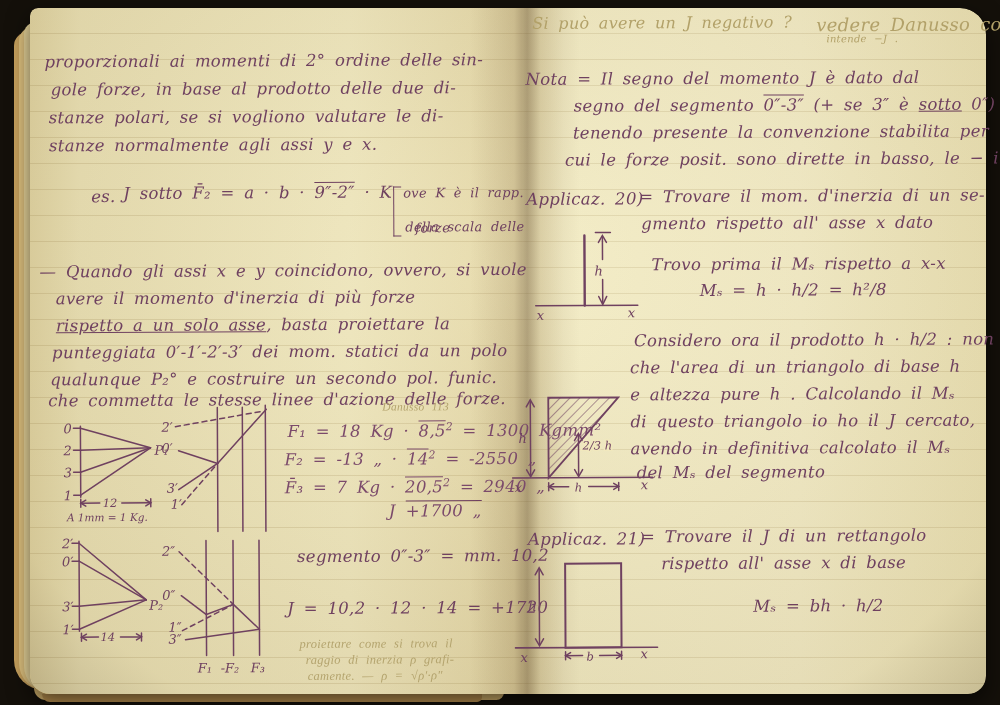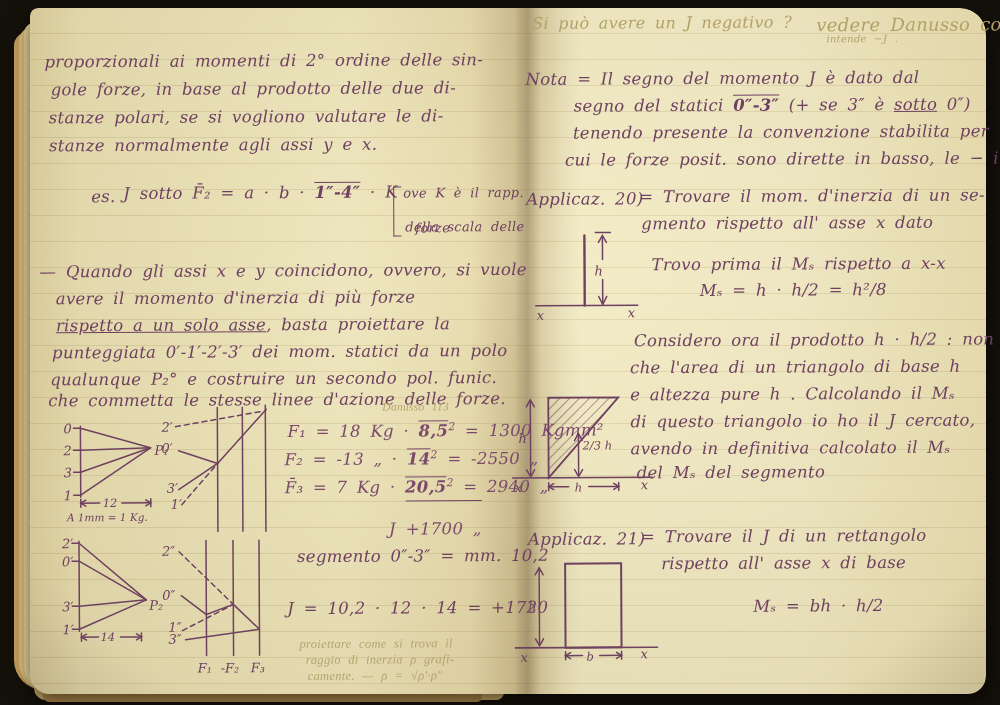--- a/index.html
+++ b/index.html
@@ -53,24 +53,24 @@
     position:absolute; white-space:nowrap; line-height:1;
     font-style:italic; font-size:16.5px;
     letter-spacing:.3px; word-spacing:4px;
     color:#6f4160;
   }
   .ink  { color:#6f4160; }
   .ink2 { color:#7b4a6b; }
   .sm   { font-size:13px; }
   .pencil { color:#b2a169; font-size:15px; }
   .pencil-sm { color:#b4a46e; font-size:12.5px;font-family:Liberation Serif, serif; }
-  .ov { text-decoration:overline;font-weight:bold; }
+  .ov { text-decoration:overline; }
   .u  { text-decoration:underline; }
   sup.sp { font-size:11px; vertical-align:6px; }
-  .sum { display:inline-block; border-top:1.5px solid #6f4160; padding-top:20px; margin-left:10px; }
+  .sum { display:inline-block; border-top:1.5px solid #6f4160; padding-top:2px; margin-left:10px; }
   .brk { position:absolute; width:7px; height:48px; border-left:1.6px solid #6f4160; border-top:1.6px solid #6f4160; border-bottom:1.6px solid #6f4160; }
   svg.diag { position:absolute; overflow:visible; }
   svg text { font-family:"DejaVu Serif",serif; font-style:italic; font-size:13px; fill:#6f4160; }
   svg text.tiny { font-size:10.5px; }
   svg text.mid { font-size:11.5px; }
   svg text.halo { paint-order:stroke; stroke:#f1e8bd; stroke-width:3px; }
 </style>
 </head>
 <body>
 
@@ -88,21 +88,21 @@
 </div>
 
 <div class="content">
 
   <div class="t ink" style="left:46px;top:52px">proporzionali ai momenti di 2° ordine delle sin-</div>
   <div class="t ink" style="left:52px;top:80px">gole forze, in base al prodotto delle due di-</div>
   <div class="t ink" style="left:50px;top:108px">stanze polari, se si vogliono valutare le di-</div>
   <div class="t ink" style="left:50px;top:136px">stanze normalmente agli assi y e x.</div>
 
   <div class="t ink" style="left:92px;top:187px">es.</div>
-  <div class="t ink" style="left:124px;top:184px"><span>J sotto F̄₂  =  a · b · </span><span class="ov">1″-4″</span><span> · K</span></div>
+  <div class="t ink" style="left:124px;top:184px"><span>J sotto F̄₂  =  a · b · </span><span class="ov">9″-2″</span><span> · K</span></div>
   <div class="brk" style="left:394px;top:186px"></div>
   <div class="t ink sm" style="left:404px;top:186px">ove K è il rapp.</div>
   <div class="t ink sm" style="left:406px;top:220px">della scala delle</div>
   <div class="t ink sm" style="left:416px;top:221px">forze</div>
 
   <div class="t ink" style="left:40px;top:262px">— Quando gli assi x e y coincidono, ovvero, si vuole</div>
   <div class="t ink" style="left:56px;top:289px">avere il momento d'inerzia di più forze</div>
   <div class="t ink" style="left:56px;top:316px"><span class="u">rispetto a un solo asse</span><span>, basta proiettare la</span></div>
   <div class="t ink" style="left:52px;top:343px">punteggiata 0′-1′-2′-3′ dei mom. statici da un polo</div>
   <div class="t ink" style="left:50px;top:370px">qualunque P₂° e costruire un secondo pol. funic.</div>
@@ -202,21 +202,21 @@
     <text x="158" y="269">F₁</text>
     <text x="181" y="269">-F₂</text>
     <text x="211" y="269">F₃</text>
   </svg>
 
   <div class="t pencil" style="left:534px;top:16px;font-size:16px">Si può avere un J negativo ?</div>
   <div class="t pencil" style="left:818px;top:18px;font-size:18px">vedere Danusso come</div>
   <div class="t pencil" style="left:828px;top:36px;font-size:10px">intende  −J .</div>
 
   <div class="t ink" style="left:527px;top:72px">Nota = Il segno del momento J è dato dal</div>
-  <div class="t ink" style="left:575px;top:99px"><span>segno del statici </span><span class="ov">0″-3″</span><span> (+ se 3″ è </span><span class="u">sotto</span><span> 0″)</span></div>
+  <div class="t ink" style="left:575px;top:99px"><span>segno del segmento </span><span class="ov">0″-3″</span><span> (+ se 3″ è </span><span class="u">sotto</span><span> 0″)</span></div>
   <div class="t ink" style="left:574px;top:126px">tenendo presente la convenzione stabilita per</div>
   <div class="t ink" style="left:566px;top:153px">cui le forze posit. sono dirette in basso, le − in alto.</div>
 
   <div class="t ink" style="left:527px;top:192px">Applicaz. 20)</div>
   <div class="t ink" style="left:640px;top:190px">= Trovare il mom. d'inerzia di un se-</div>
   <div class="t ink" style="left:642px;top:217px">gmento rispetto all' asse x dato</div>
   <div class="t ink" style="left:652px;top:258px">Trovo prima il Mₛ rispetto a x-x</div>
   <div class="t ink" style="left:700px;top:284px">Mₛ = h · h/2  =  h²/8</div>
 
   <div class="t ink" style="left:634px;top:334px">Considero ora il prodotto h · h/2 : non è</div>

